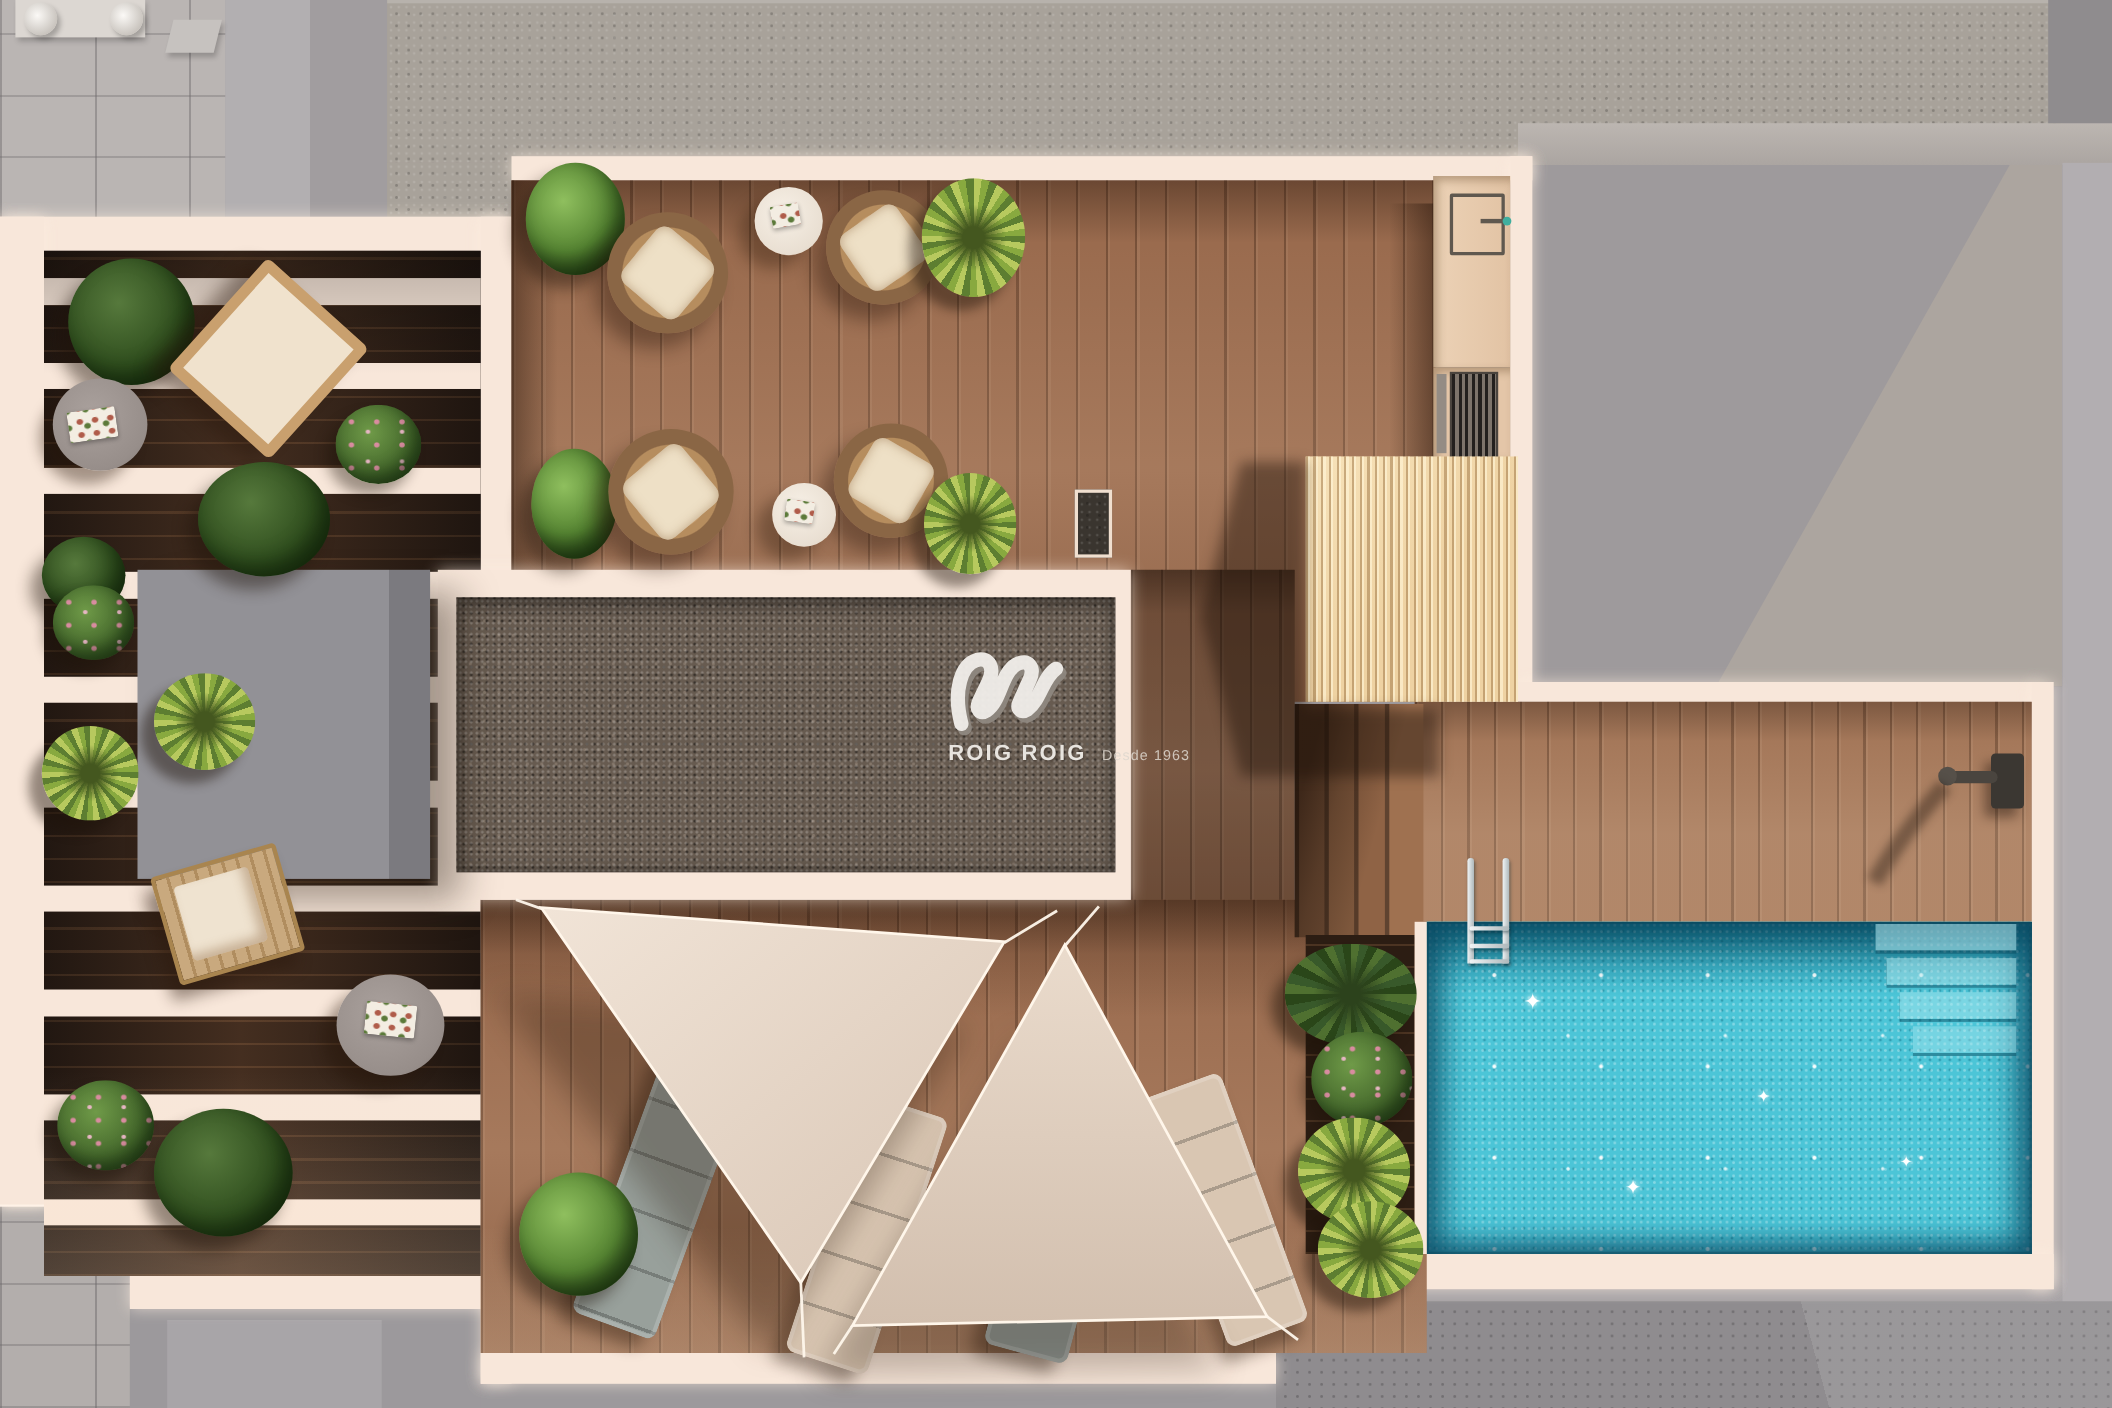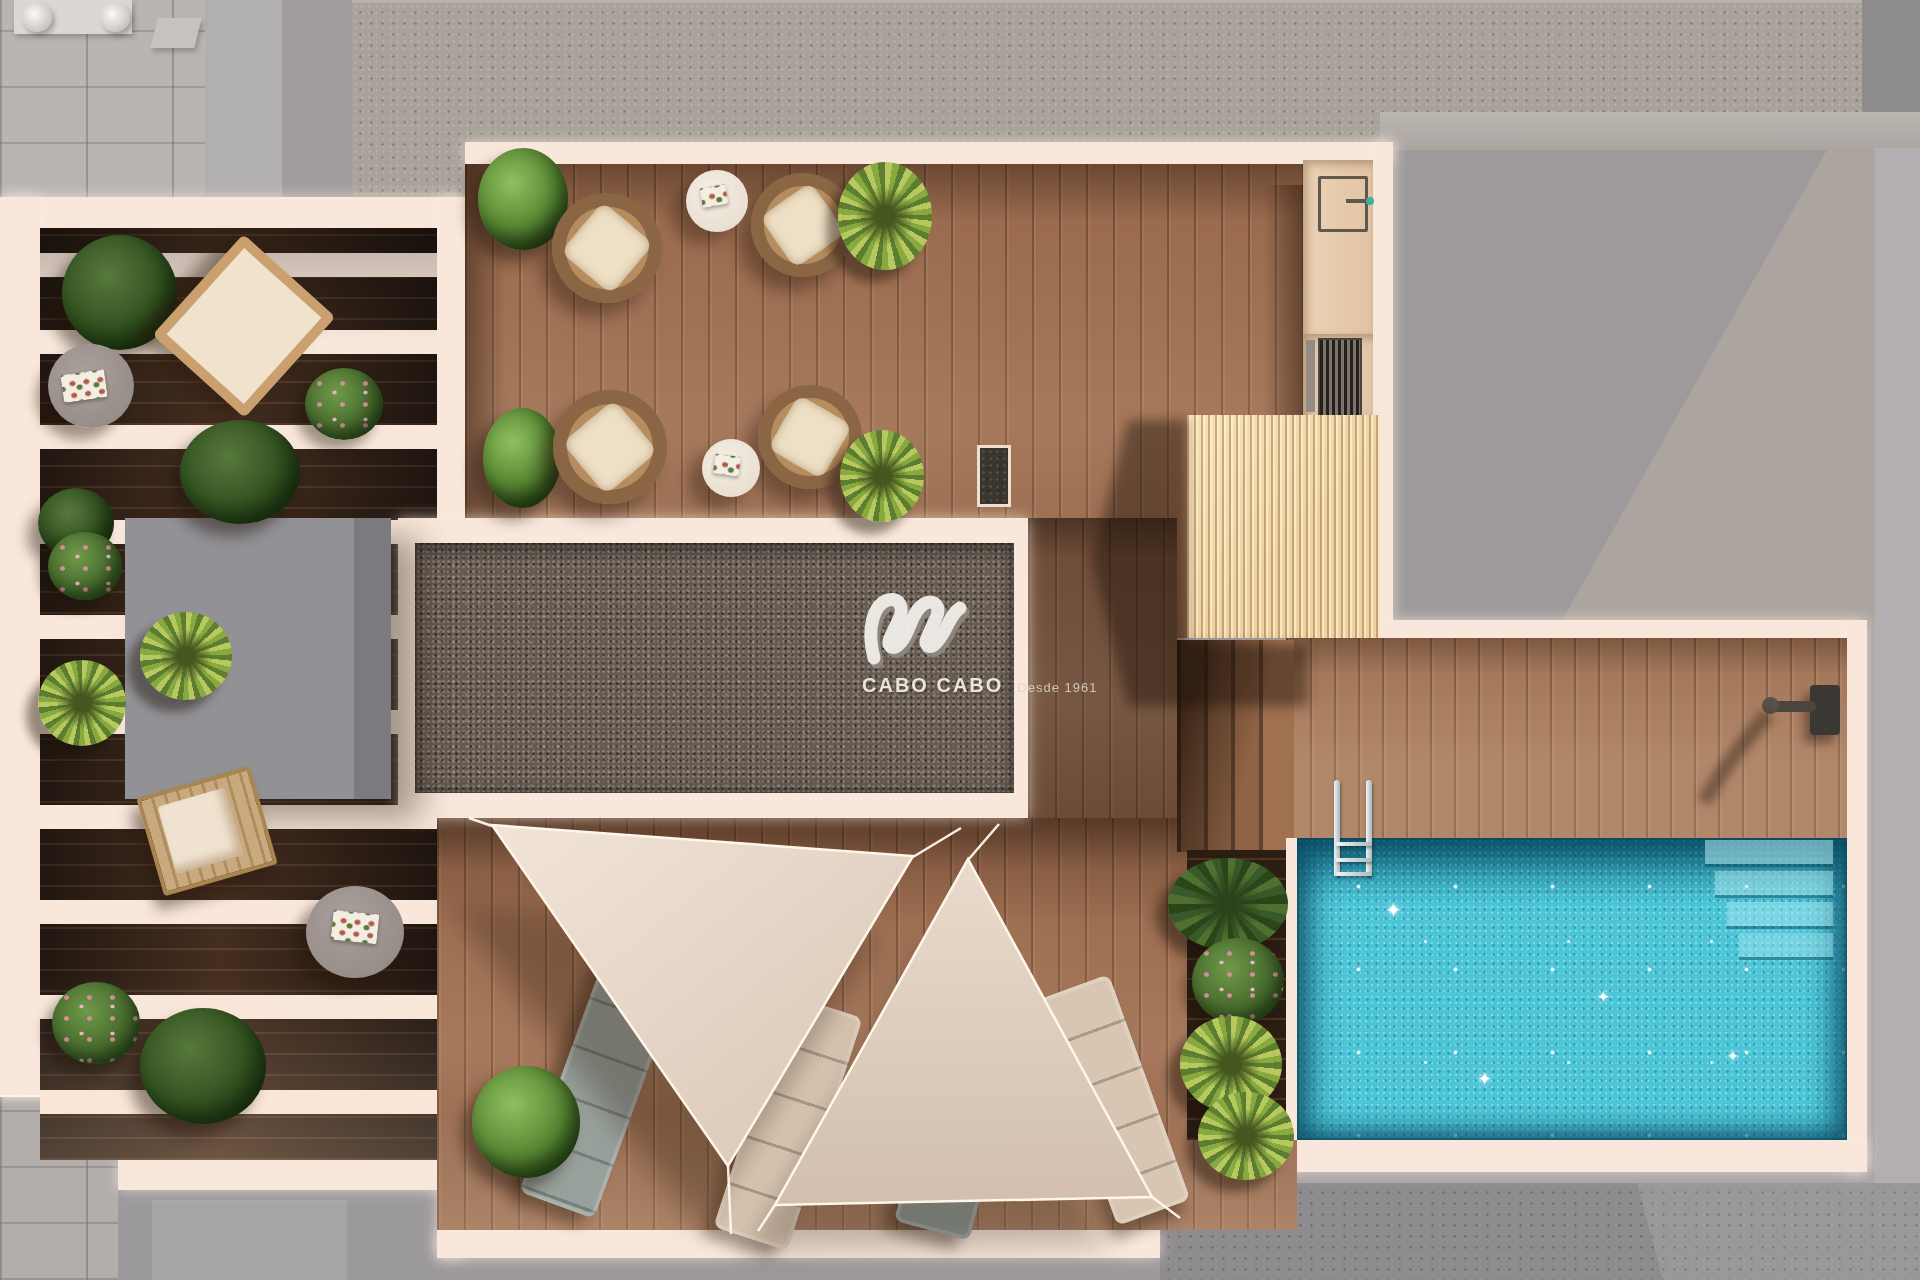--- a/index.html
+++ b/index.html
@@ -280,17 +280,17 @@
   </svg>
 
   <div class="wm">
     <svg width="150" height="92" viewBox="0 0 150 92">
       <g fill="none" stroke-linecap="round">
         <path d="M22 80 C14 50 22 26 36 22 C48 19 52 30 47 41 L38 60 C35 67 39 72 45 68 C58 59 58 34 72 26 C83 20 89 29 84 40 L75 60 C72 66 76 71 82 67 C94 58 96 38 108 30" stroke="#8f8880" stroke-width="13" transform="translate(3,4)"></path>
         <path d="M22 80 C14 50 22 26 36 22 C48 19 52 30 47 41 L38 60 C35 67 39 72 45 68 C58 59 58 34 72 26 C83 20 89 29 84 40 L75 60 C72 66 76 71 82 67 C94 58 96 38 108 30" stroke="#f2efeb" stroke-width="13"></path>
       </g>
     </svg>
     <div class="brandrow">
-      <span class="brand">CABO CABO</span><span class="tagline">Desde 1961</span>
+      <span class="brand">ROIG ROIG</span><span class="tagline">Desde 1963</span>
     </div>
   </div>
 
 </div>
 
 </body></html>

